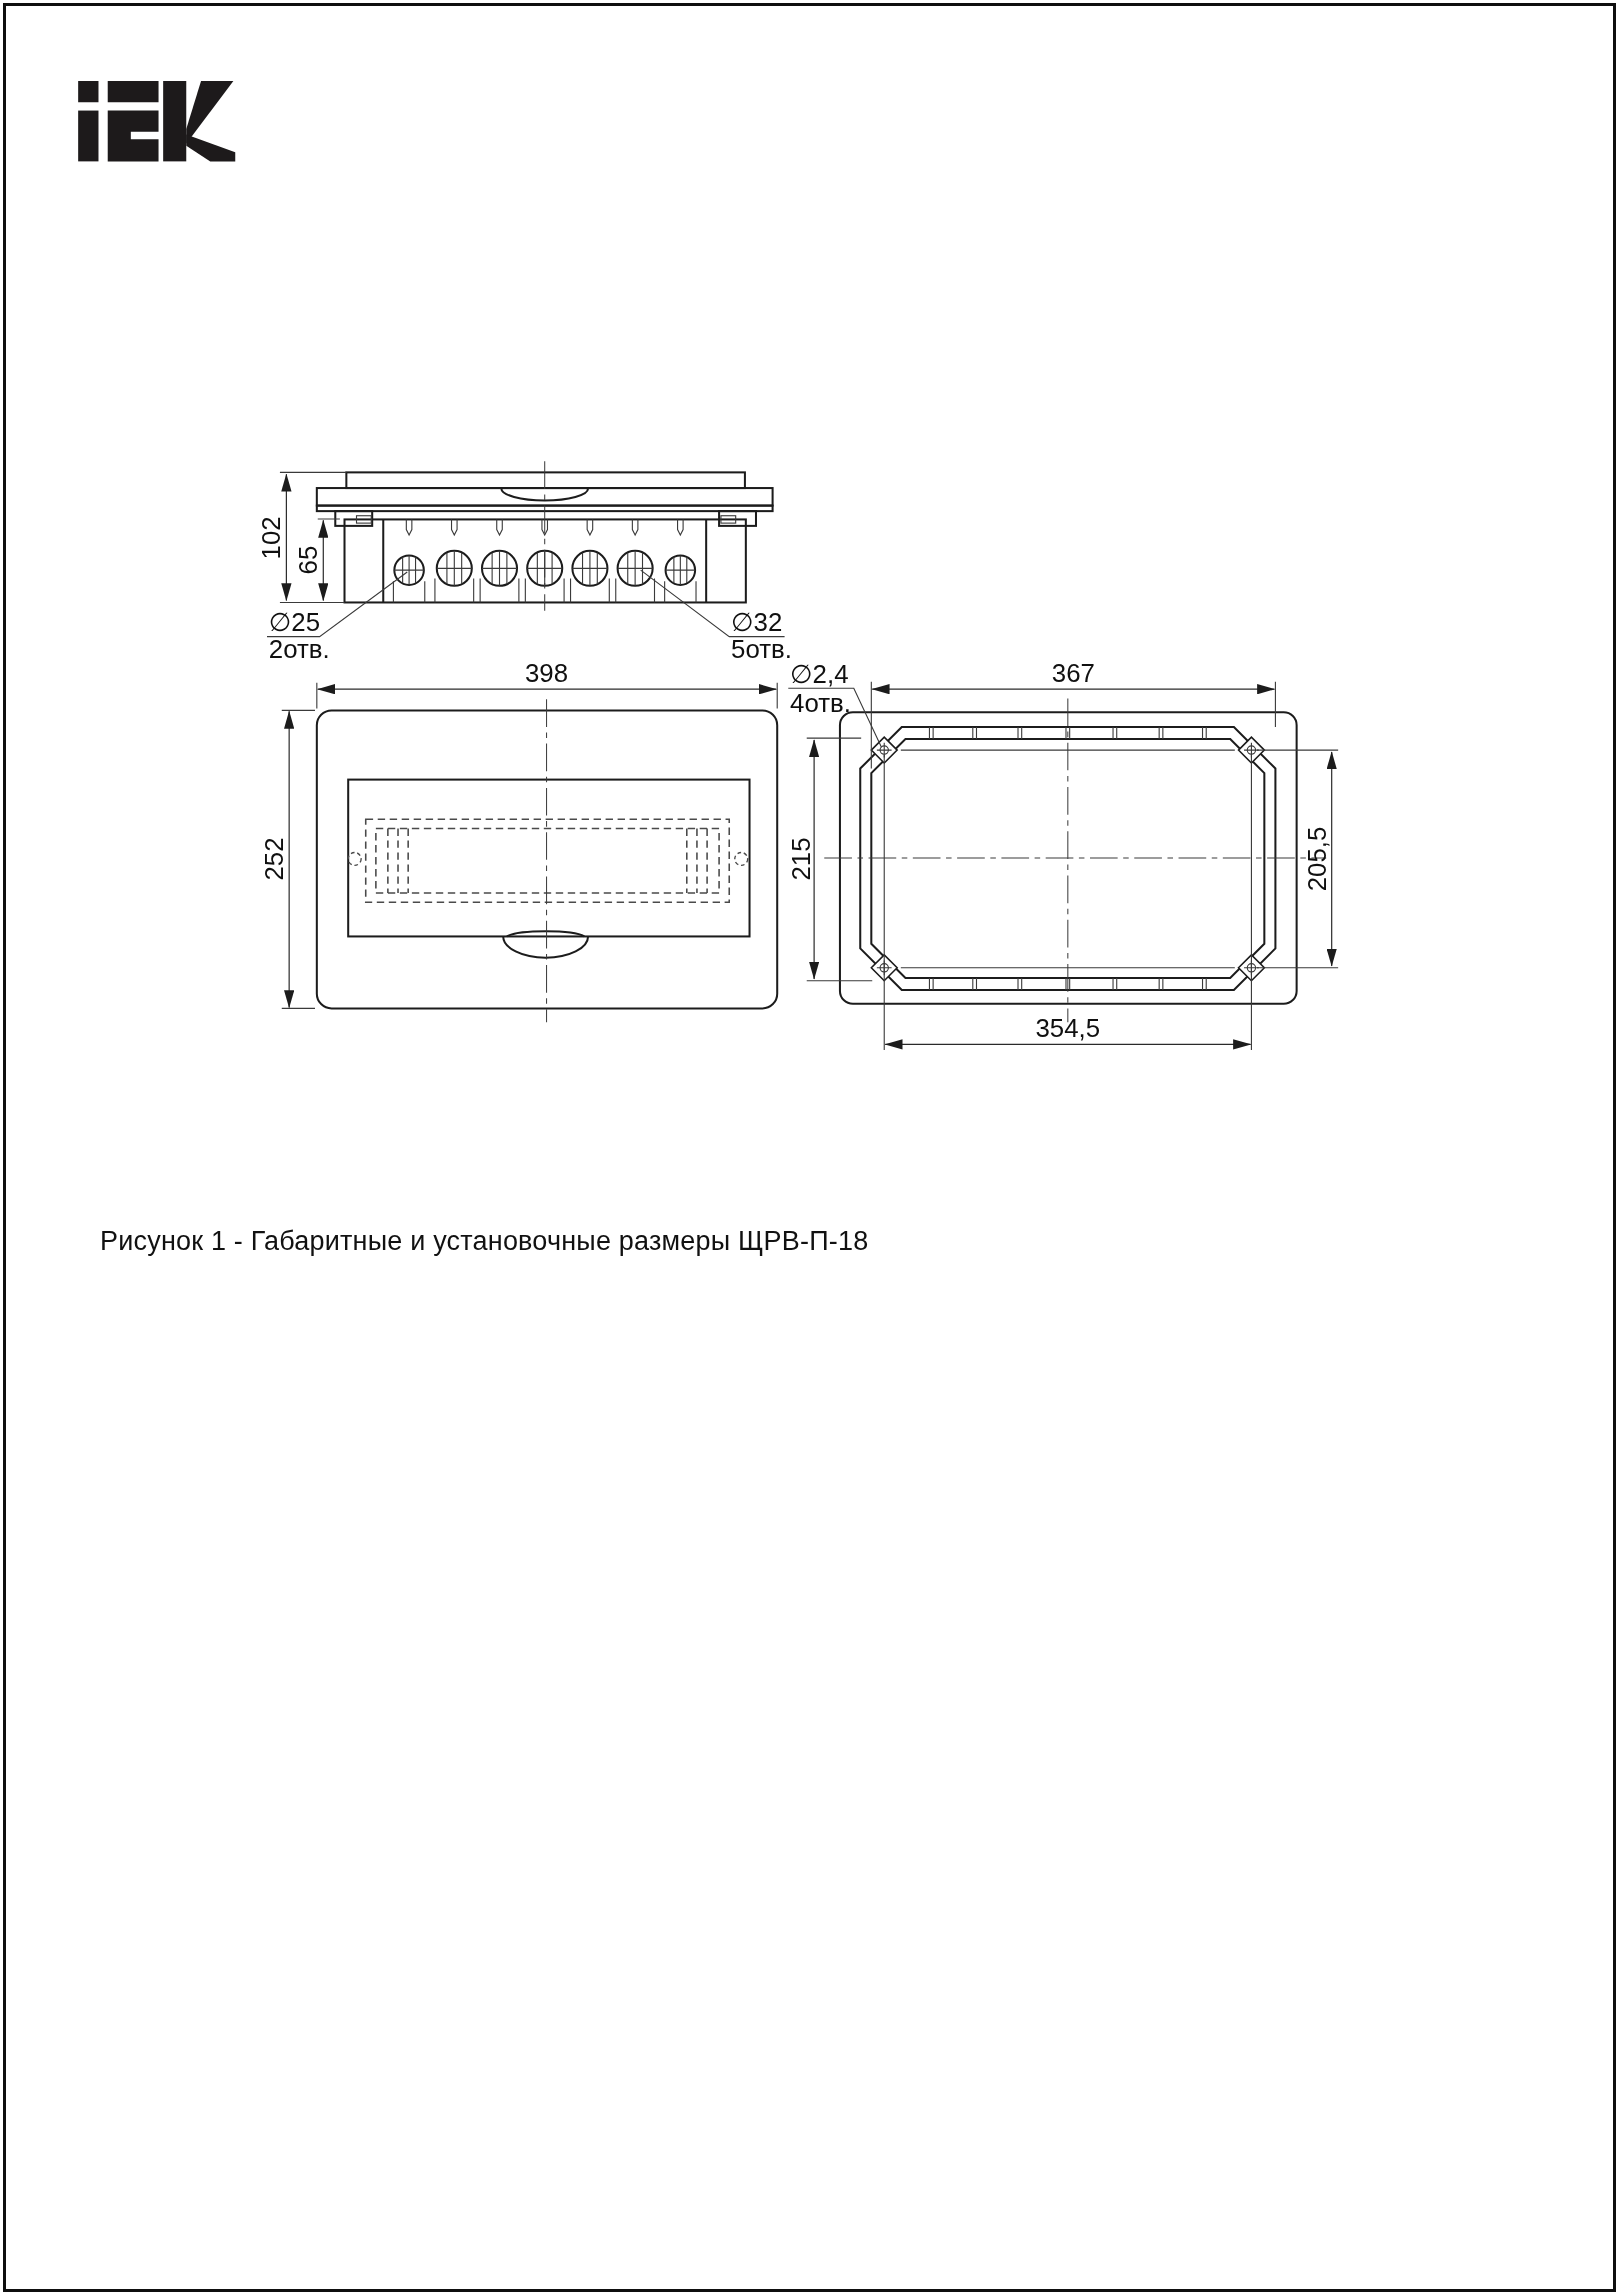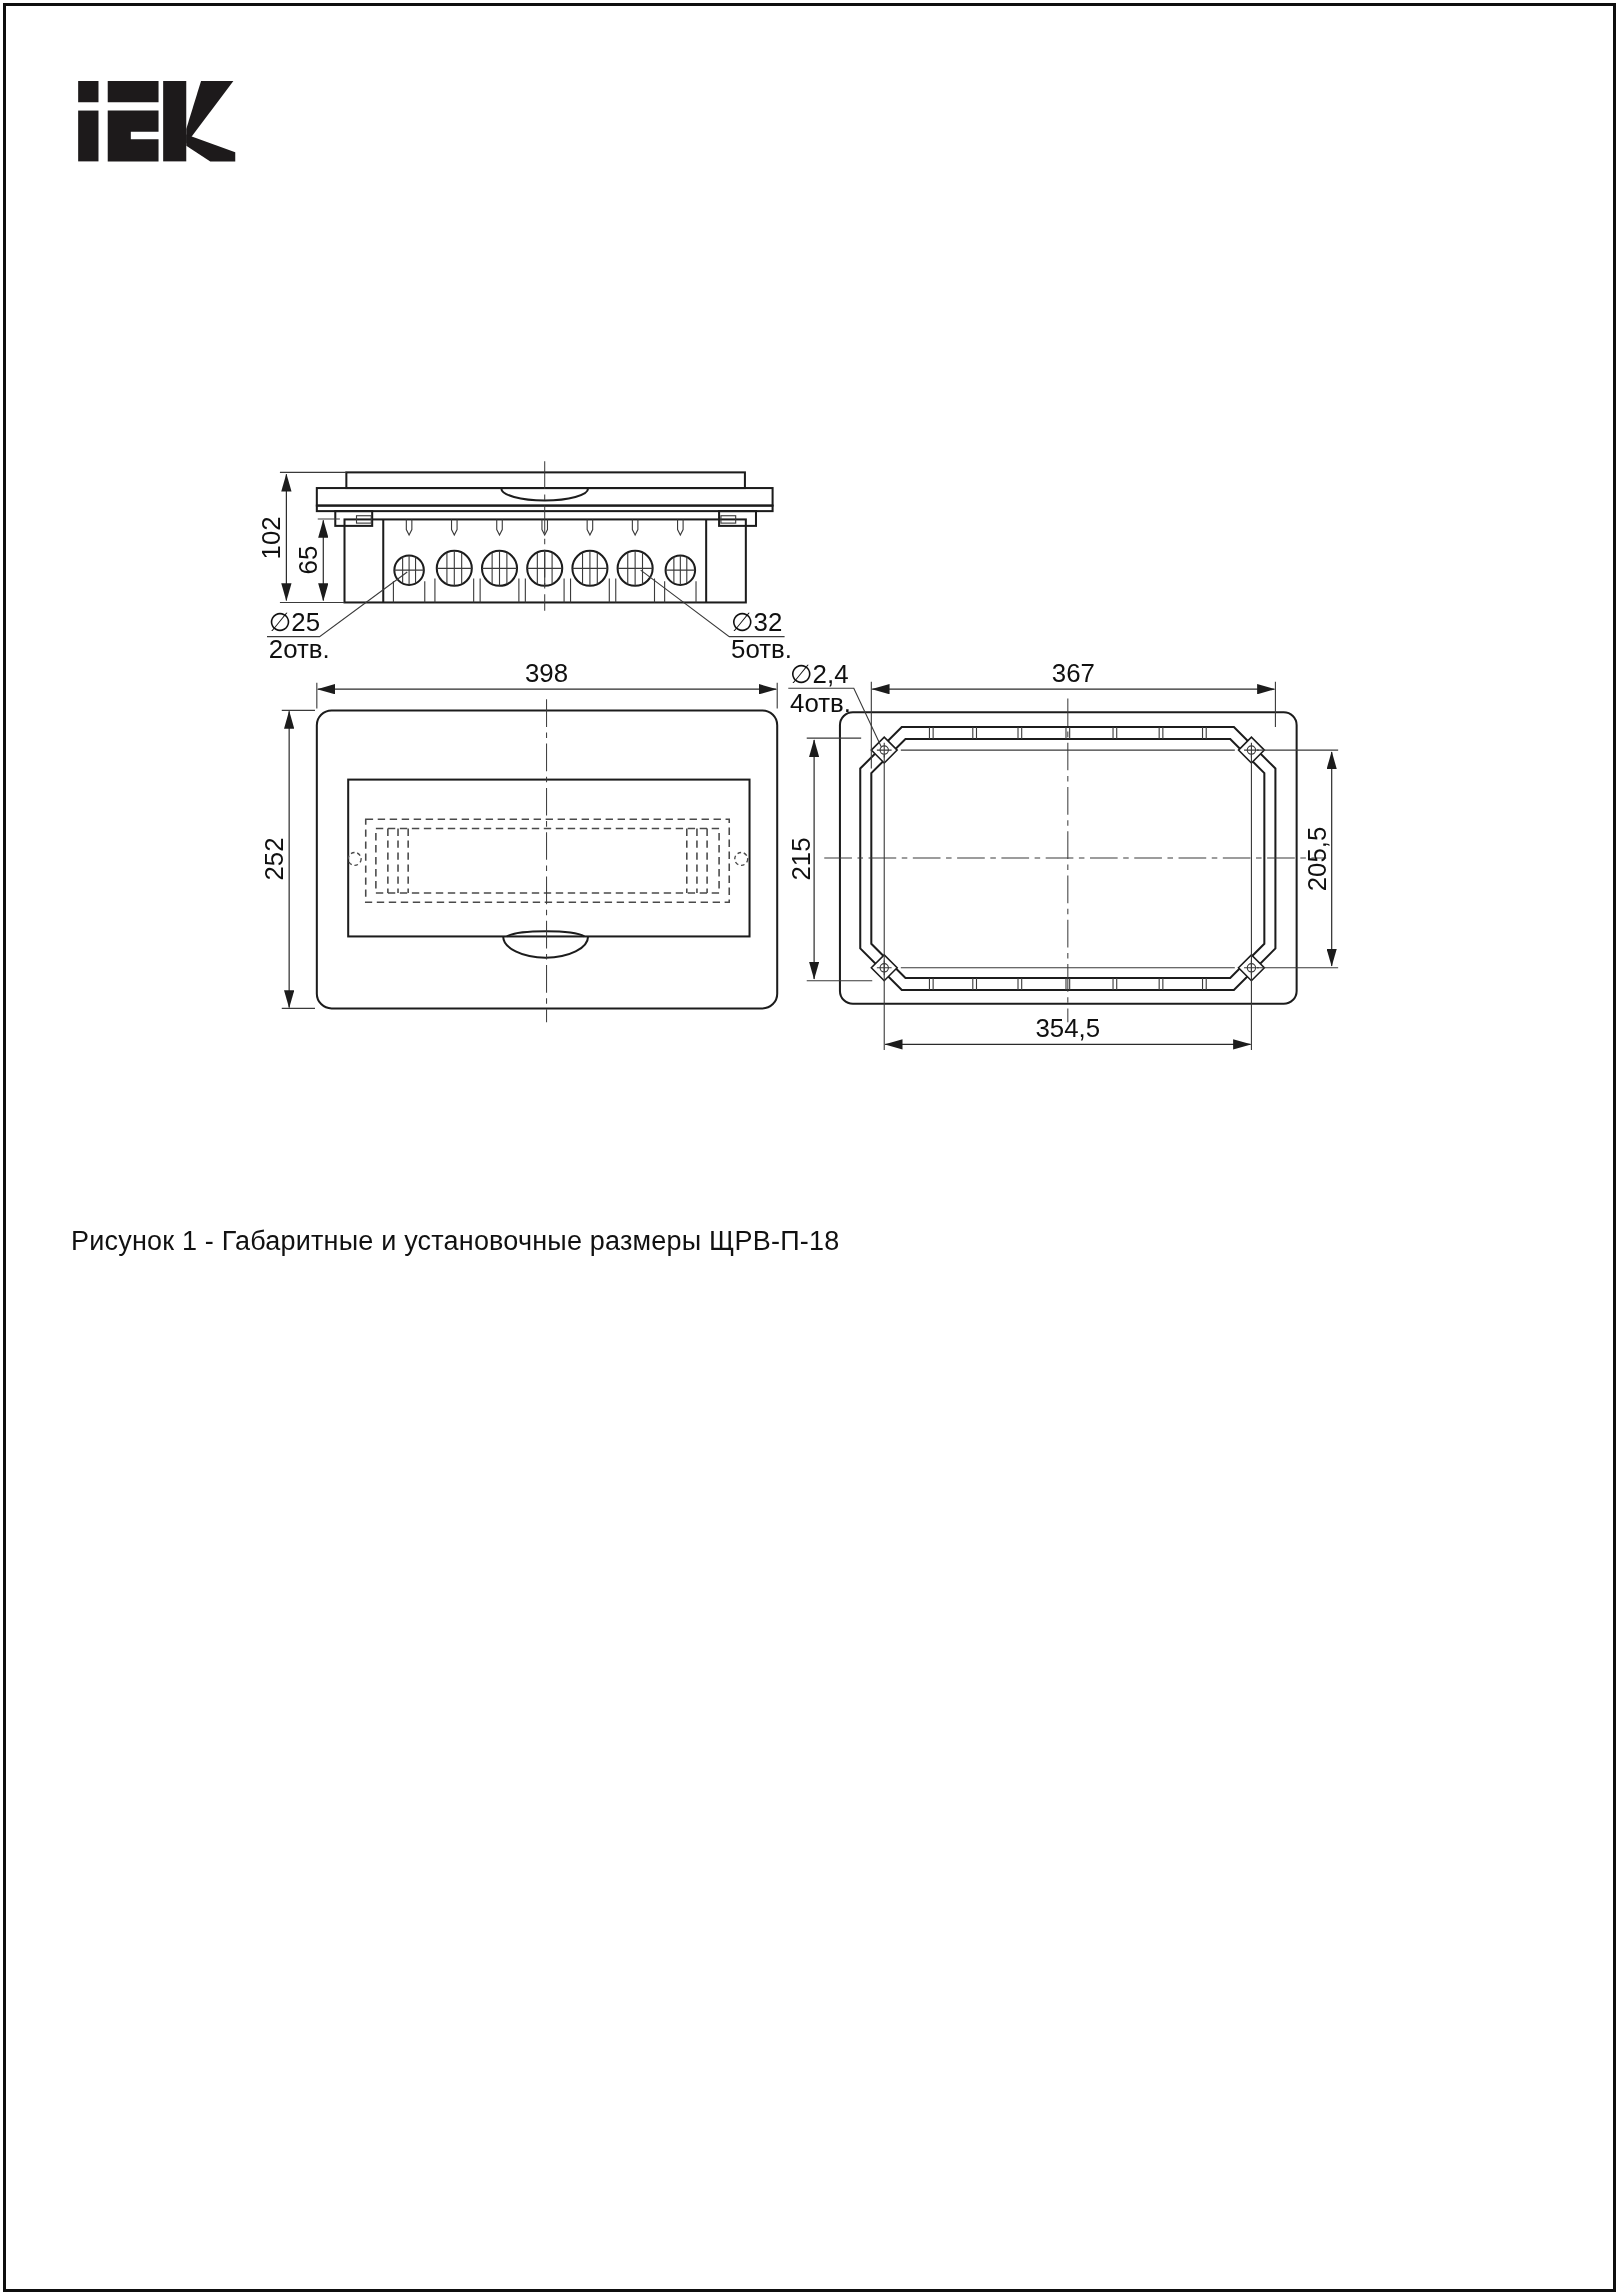--- a/index.html
+++ b/index.html
@@ -4,21 +4,21 @@
 <style>
   html,body{margin:0;padding:0;background:#e8e8e8;}
   .page{
     position:relative;width:1619px;height:2295px;background:#ffffff;
     font-family:"Liberation Sans","DejaVu Sans",sans-serif;overflow:hidden;
   }
   .page-border{position:absolute;inset:2.8px;border:3.7px solid #0f0f0f;pointer-events:none;}
   .logo{position:absolute;left:78px;top:81px;}
   .drawing{position:absolute;left:0;top:0;}
   .caption{
-    position:absolute;left:71px;top:1226px;font-size:27px;color:#111;
+    position:absolute;left:100px;top:1226px;font-size:27px;color:#111;
     letter-spacing:0.2px;white-space:nowrap;
   }
   
   .ln{fill:none;stroke:#1c1c1c;stroke-width:2.2;stroke-linejoin:miter;}
   .tn{fill:none;stroke:#3a3a3a;stroke-width:1.2;}
   .dim{fill:none;stroke:#2a2a2a;stroke-width:1.3;}
   .dsh{fill:none;stroke:#4a4a4a;stroke-width:1.7;stroke-dasharray:8 5;}
   .dshs{fill:none;stroke:#4a4a4a;stroke-width:1.5;stroke-dasharray:4 3;}
   .cl{fill:none;stroke:#3a3a3a;stroke-width:1.1;stroke-dasharray:30 6 6 6;}
   .pad{fill:#ffffff;stroke:#1c1c1c;stroke-width:1.7;}

